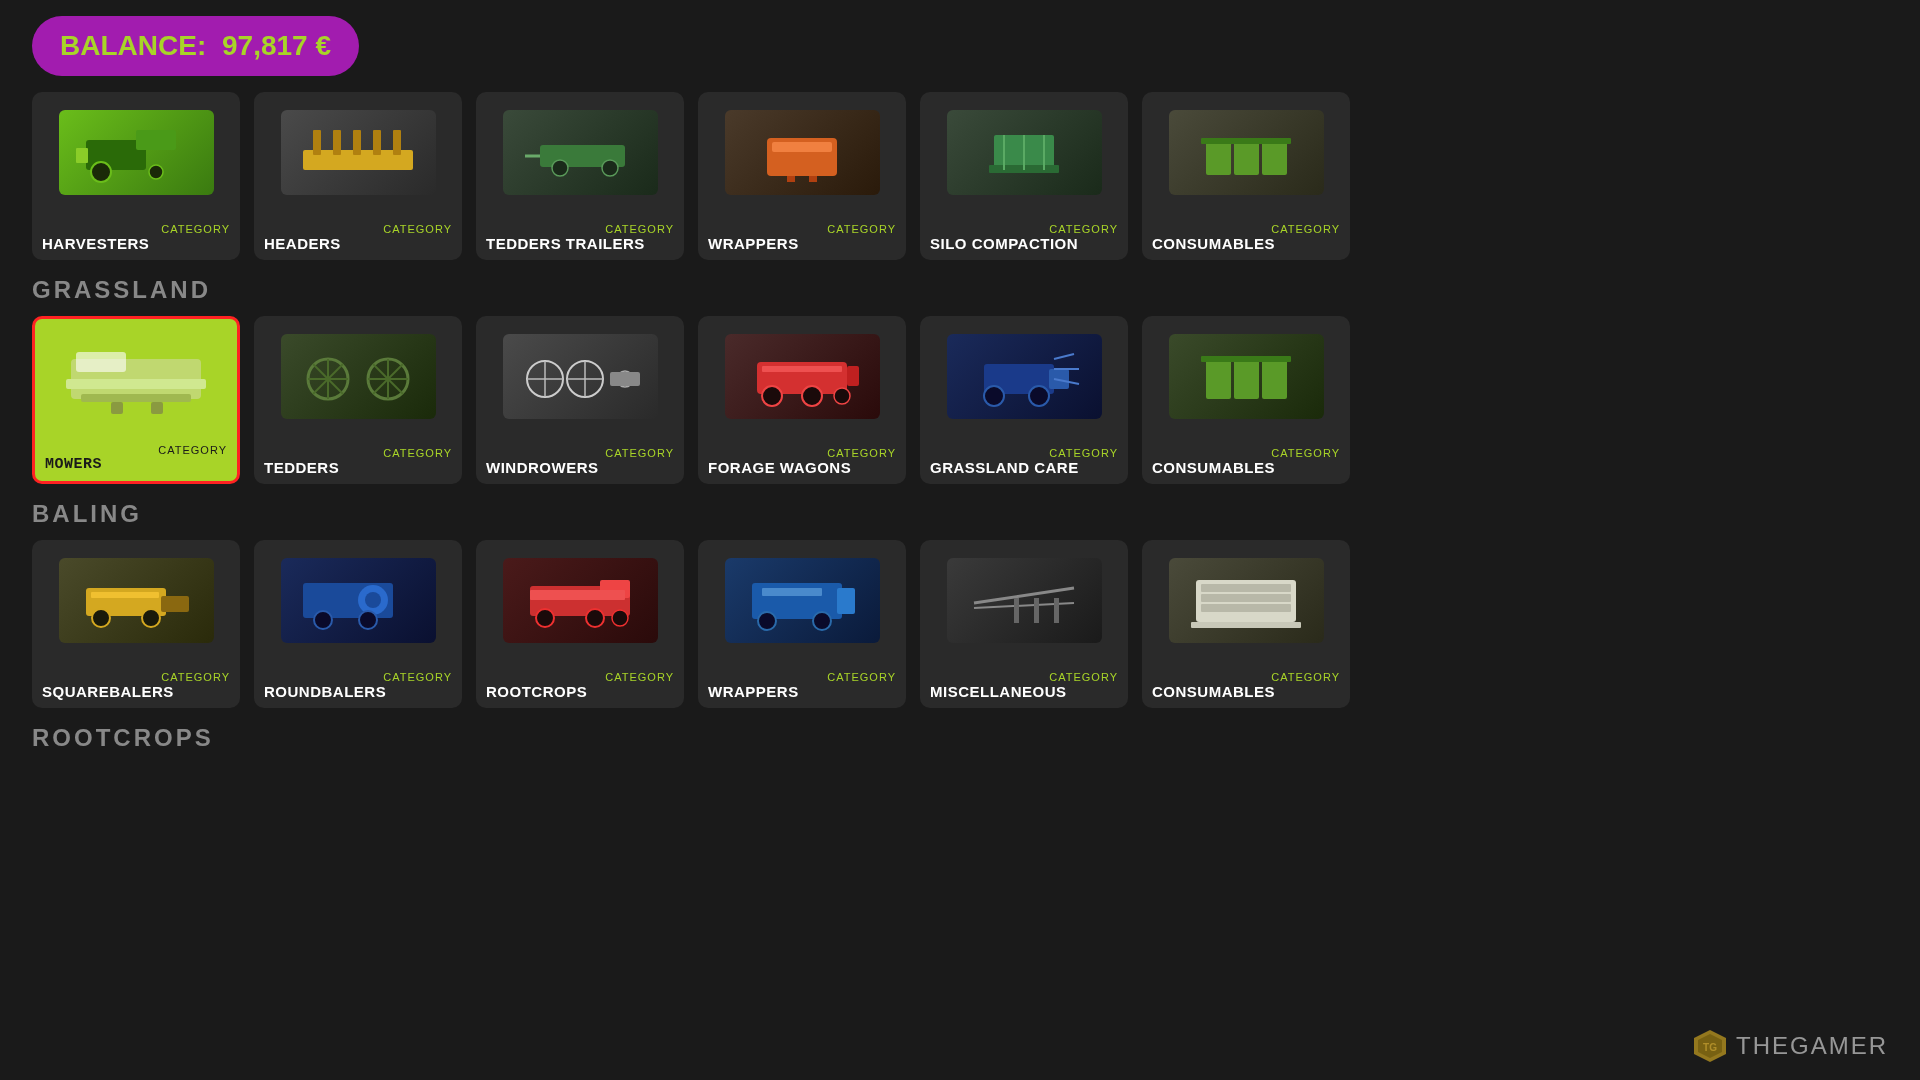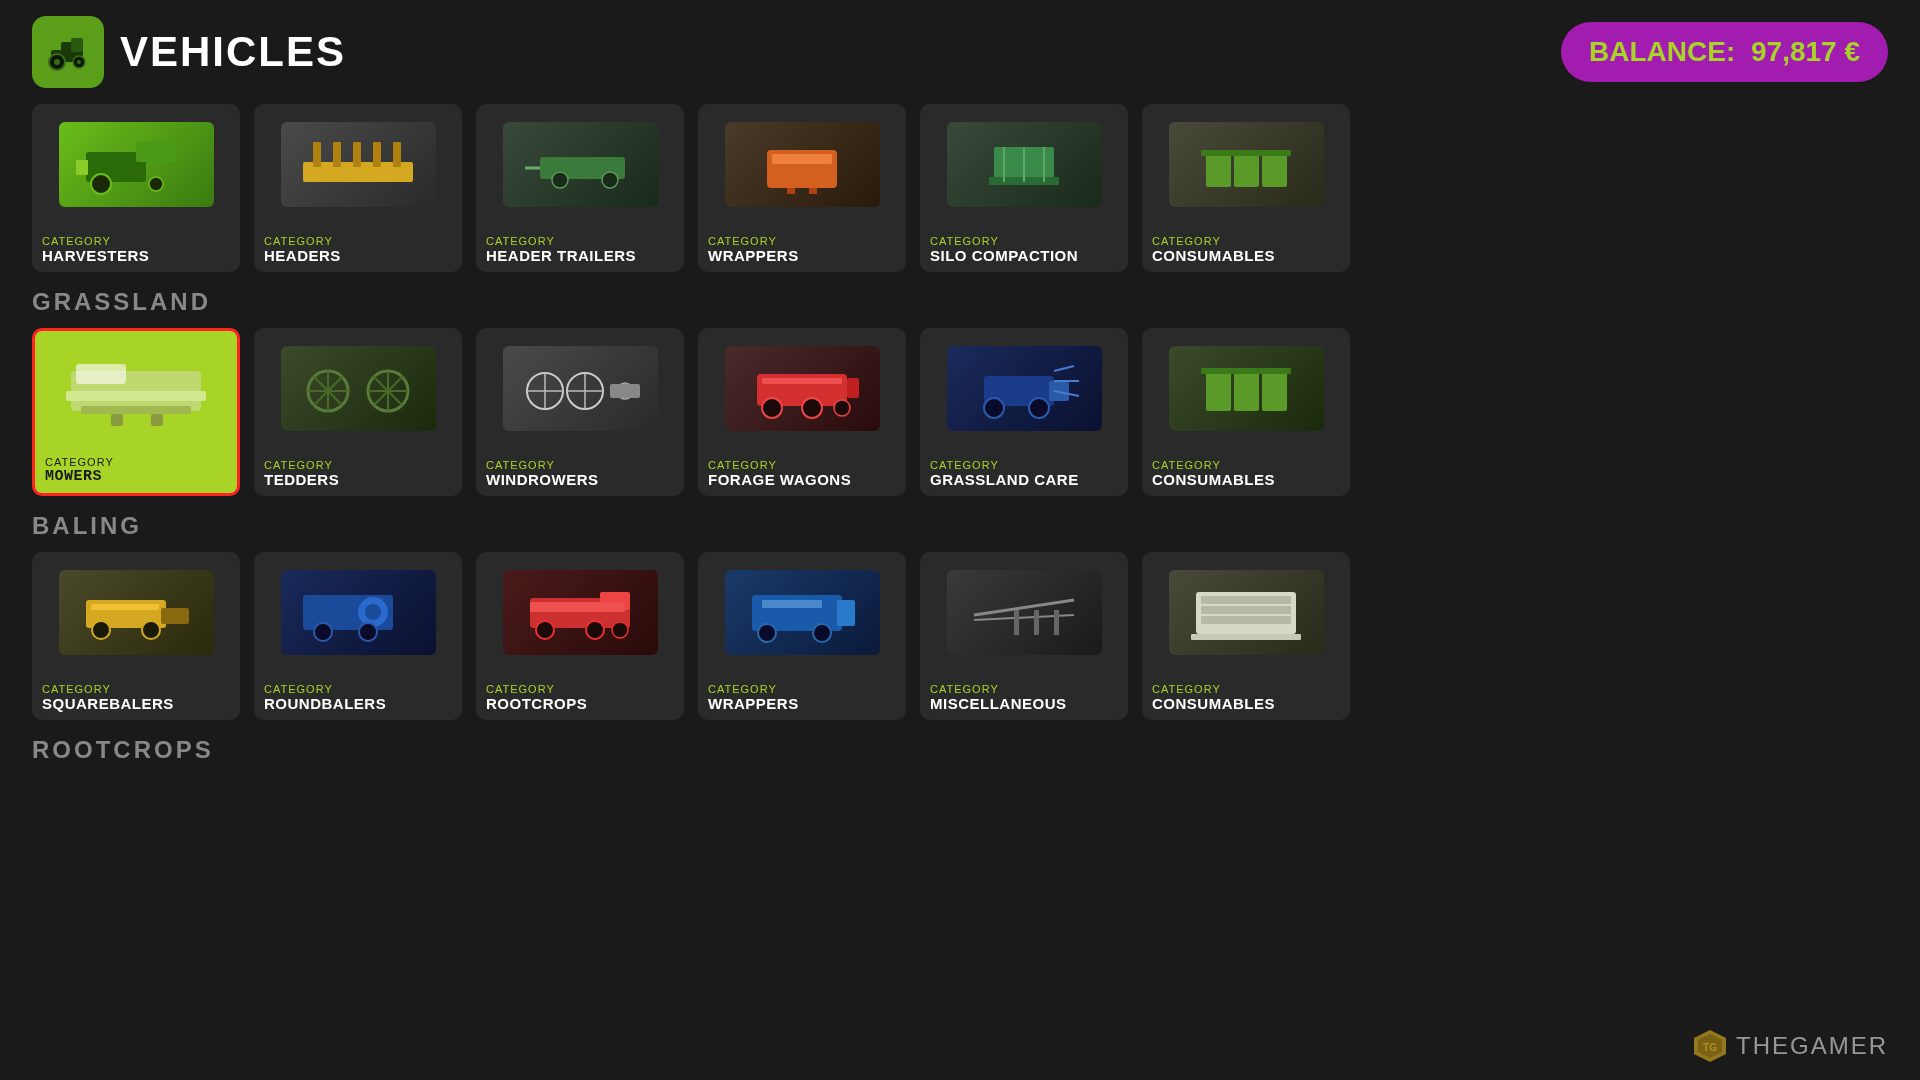--- a/index.html
+++ b/index.html
@@ -112,20 +112,21 @@
       left: 0;
       right: 0;
       padding: 6px 10px 8px;
     }
 
     .category-card .card-label .cat-text {
       font-size: 11px;
       color: #a8d428;
       letter-spacing: 1px;
       display: block;
+      text-align: right;
     }
 
     .category-card.selected .card-label .cat-text {
       color: #1a1a1a;
     }
 
     .category-card .card-label .cat-name {
       font-size: 15px;
       font-weight: bold;
       color: #ffffff;
@@ -160,37 +161,20 @@
       align-items: center;
       gap: 8px;
       opacity: 0.7;
       margin-top: 40px;
     }
   </style>
 </head>
 <body>
 
 <div class="header">
-  <div class="header-left">
-    <div class="tractor-icon">
-      <svg viewBox="0 0 50 40" xmlns="http://www.w3.org/2000/svg">
-
-        <rect x="18" y="10" width="22" height="15" rx="2" fill="#1a3a0a"></rect>
-        <rect x="8" y="18" width="32" height="12" rx="3" fill="#1a3a0a"></rect>
-
-        <rect x="28" y="6" width="12" height="14" rx="2" fill="#2a5a10"></rect>
-
-        <circle cx="14" cy="30" r="8" fill="#0a1a04" stroke="#3a6a1a" stroke-width="2"></circle>
-        <circle cx="36" cy="30" r="6" fill="#0a1a04" stroke="#3a6a1a" stroke-width="1.5"></circle>
-        <circle cx="14" cy="30" r="3" fill="#3a6a1a"></circle>
-        <circle cx="36" cy="30" r="2" fill="#3a6a1a"></circle>
-      </svg>
-    </div>
-    <div class="page-title">VEHICLES</div>
-  </div>
   <div class="balance-badge">
     <span>BALANCE:</span>
     <span style="color:#a8d428; margin-left:8px;">97,817 €</span>
   </div>
 </div>
 
 <div class="content">
   <div class="category-grid">
 
     <div class="category-card">
@@ -236,21 +220,21 @@
           <svg width="120" height="65" viewBox="0 0 120 65">
             <rect x="20" y="25" width="85" height="22" rx="3" fill="#3a7a3a"></rect>
             <line x1="20" y1="36" x2="5" y2="36" stroke="#6aaa6a" stroke-width="3"></line>
             <circle cx="40" cy="48" r="8" fill="#1a2a1a" stroke="#5a9a5a" stroke-width="1.5"></circle>
             <circle cx="90" cy="48" r="8" fill="#1a2a1a" stroke="#5a9a5a" stroke-width="1.5"></circle>
           </svg>
         </div>
       </div>
       <div class="card-label">
         <span class="cat-text">CATEGORY</span>
-        <span class="cat-name">HEADER TRAILERS</span>
+        <span class="cat-name">TEDDERS TRAILERS</span>
       </div>
     </div>
 
     <div class="category-card">
       <div class="card-image">
         <div style="width:155px;height:85px;background:linear-gradient(135deg,#4a3a2a,#2a1a0a);border-radius:6px;display:flex;align-items:center;justify-content:center;">
           <svg width="120" height="65" viewBox="0 0 120 65">
             <rect x="25" y="18" width="70" height="38" rx="4" fill="#d46020"></rect>
             <rect x="30" y="22" width="60" height="10" rx="2" fill="#f08040"></rect>
             <rect x="45" y="56" width="8" height="6" fill="#b04010"></rect>

